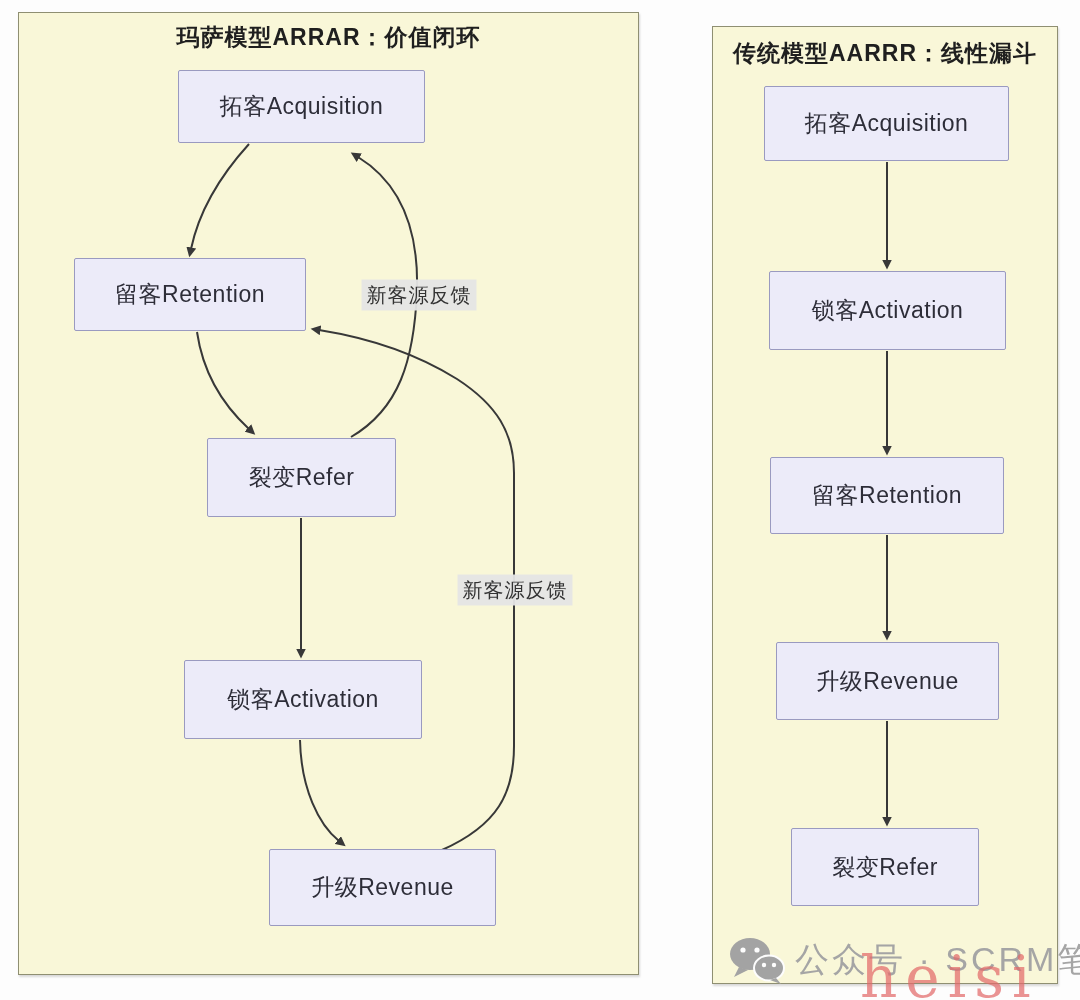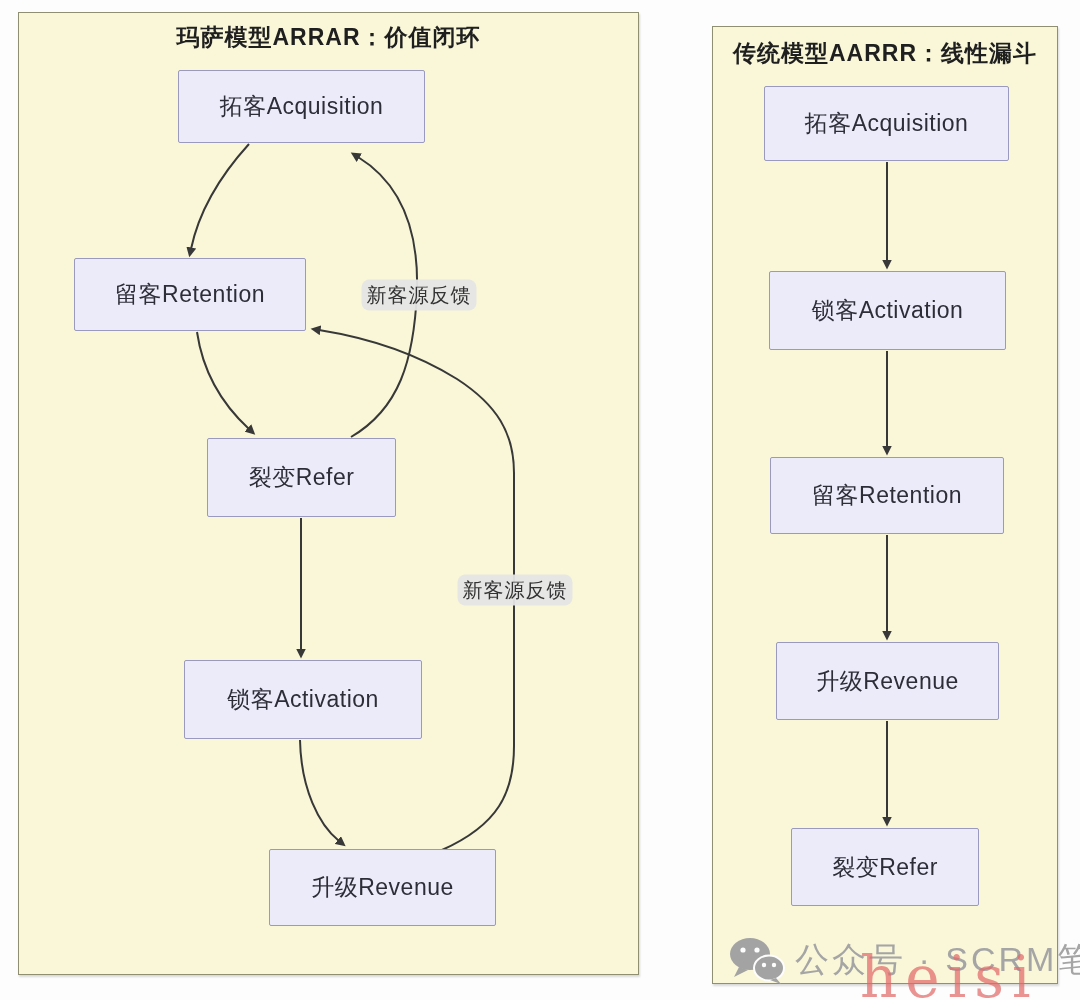--- a/index.html
+++ b/index.html
@@ -28,21 +28,21 @@
     display:flex;align-items:center;justify-content:center;
     font-size:23px;color:#2d2d38;font-weight:500;
     letter-spacing:0.5px;
   }
   .edges{position:absolute;left:0;top:0;pointer-events:none;}
   .edge{stroke:#383838;stroke-width:2;fill:none;}
   .edge-label{
     position:absolute;transform:translate(-50%,-50%);
     background:rgba(229,229,229,0.95);
     color:#333;font-size:20px;font-weight:500;
-    padding:2px 5px;white-space:nowrap;letter-spacing:1px;border-radius:8px;
+    padding:2px 5px;white-space:nowrap;letter-spacing:1px;
   }
   .footer{position:absolute;left:729px;top:934px;height:52px;display:flex;align-items:center;}
   .footer-text{
     color:#a5a5a5;font-size:34px;font-weight:500;letter-spacing:3px;
     margin-left:10px;white-space:nowrap;
   }
   .watermark{
     position:absolute;left:860px;top:948px;
     font-family:"DejaVu Serif","Liberation Serif",serif;
     font-size:58px;color:rgba(226,106,106,0.72);

